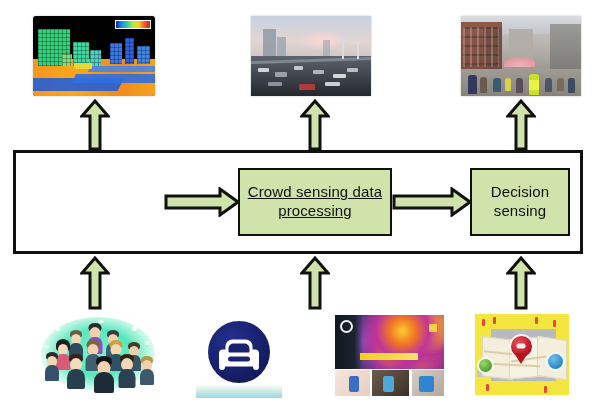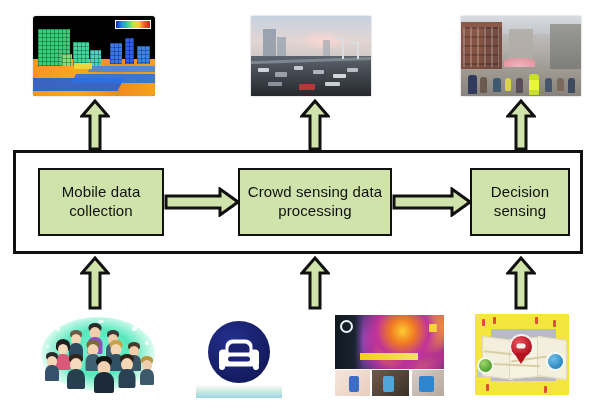--- a/index.html
+++ b/index.html
@@ -351,21 +351,21 @@
     display: flex;
     align-items: center;
     justify-content: center;
     text-align: center;
     color: #111111;
     font-size: 15px;
     line-height: 1.25;
     letter-spacing: .1px;
   }
   .pbox.b-collect   { left: 38px;  top: 168px; width: 126px; height: 68px; }
-  .pbox.b-process   { left: 238px; top: 168px; width: 154px; height: 68px; }
+  .pbox.b-process   { left: 238px; top: 168px; width: 154px; height: 68px; text-decoration: underline; }
   .pbox.b-decision  { left: 470px; top: 168px; width: 100px; height: 68px; }
 
   
   .harrow {
     position: absolute;
     height: 30px;
   }
   .harrow svg { display:block; width:100%; height:100%; }
   .harrow.a1 { left: 164px; top: 187px; width: 76px; }
   .harrow.a2 { left: 392px; top: 187px; width: 80px; }
@@ -457,23 +457,20 @@
     </svg>
   </div>
   <div class="varrow up-top t3">
     <svg viewBox="0 0 30 52" preserveAspectRatio="none" aria-hidden="true">
       <polygon points="15,2 28,17 20,17 20,50 10,50 10,17 2,17" fill="#cfe3ab" stroke="#111111" stroke-width="3" stroke-linejoin="miter"></polygon>
     </svg>
   </div>
 
   <div class="process-container"></div>
 
-  <div class="pbox b-collect">
-    <span>Mobile data collection</span>
-  </div>
 
   <div class="harrow a1">
     <svg viewBox="0 0 76 30" preserveAspectRatio="none" aria-hidden="true">
       <polygon points="2,9 56,9 56,2 74,15 56,28 56,21 2,21" fill="#cfe3ab" stroke="#111111" stroke-width="3" stroke-linejoin="miter"></polygon>
     </svg>
   </div>
 
   <div class="pbox b-process">
     <span>Crowd sensing data processing</span>
   </div>

